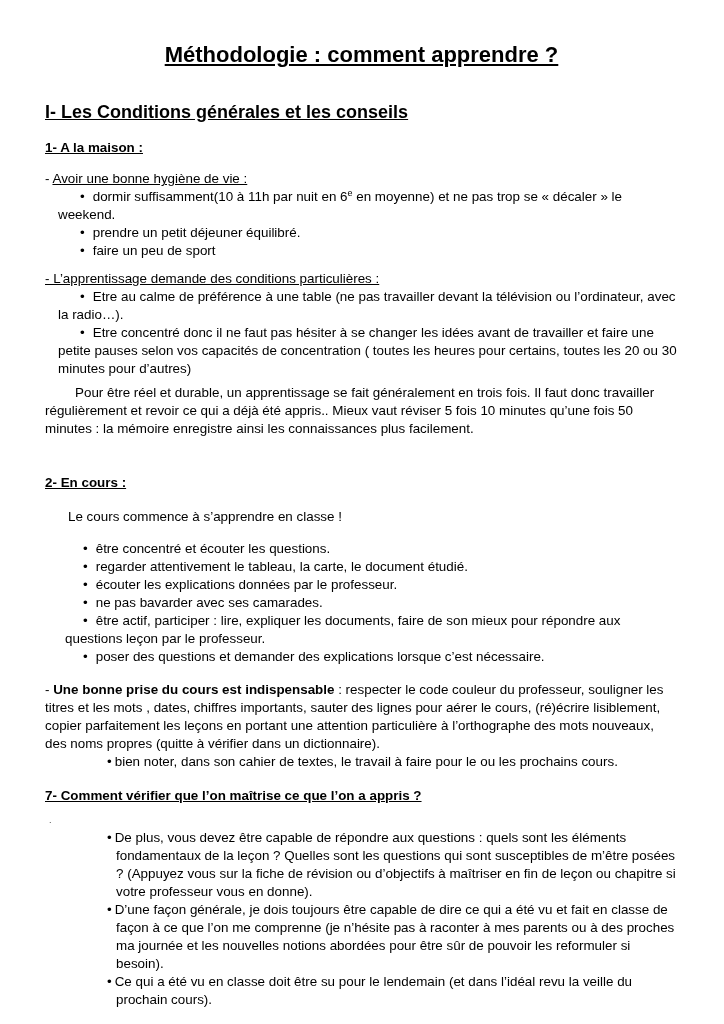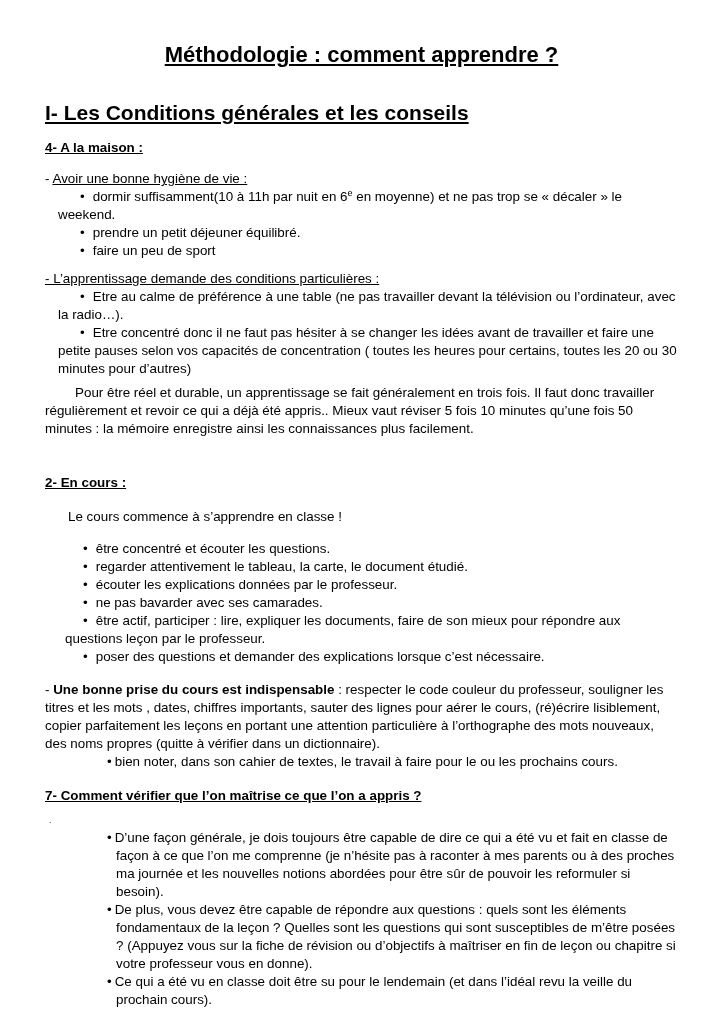--- a/index.html
+++ b/index.html
@@ -20,21 +20,21 @@
 
   .doc-title {
     margin: 0 0 34px 0;
     font-size: 22px; line-height: 26px;
     font-weight: bold;
     text-align: center;
     text-decoration: underline;
   }
   .main-heading {
     margin: 0 0 16px 0;
-    font-size: 21px; line-height: 21px;
+    font-size: 18px; line-height: 21px;
     font-weight: bold;
     text-decoration: underline;
   }
   .sub-heading {
     margin: 0 0 13px 0;
     font-size: 13.4px; line-height: 18px;
     font-weight: bold;
     text-decoration: underline;
   }
   p { margin: 0; }
@@ -64,21 +64,21 @@
 </style>
 </head>
 <body>
 
 <div class="page">
 
   <h1 class="doc-title">Méthodologie : comment apprendre ?</h1>
 
   <h2 class="main-heading">I- Les Conditions générales et les conseils</h2>
 
-  <h3 class="sub-heading">4- A la maison :</h3>
+  <h3 class="sub-heading">1- A la maison :</h3>
 
   <p class="body-text"><span>- </span><span class="u">Avoir une bonne hygiène de vie :</span></p>
 
   <div class="body-text li-a"><span class="blt">•</span><span>dormir suffisamment(10 à 11h par nuit en 6</span><sup>e</sup><span> en moyenne) et ne pas trop se « décaler » le weekend.</span></div>
   <div class="body-text li-a"><span class="blt">•</span><span>prendre un petit déjeuner équilibré.</span></div>
   <div class="body-text li-a"><span class="blt">•</span><span>faire un peu de sport</span></div>
 
   <p class="body-text u gap-before-sub2">- L’apprentissage demande des conditions particulières :</p>
 
   <div class="body-text li-a"><span class="blt">•</span><span>Etre au calme de préférence à une table (ne pas travailler devant la télévision ou l’ordinateur, avec la radio…).</span></div>
@@ -101,18 +101,18 @@
 
   <p class="body-text note-par"><span>- </span><span class="b">Une bonne prise du cours est indispensable</span><span> : respecter le code couleur du professeur, souligner les titres et les mots , dates, chiffres importants,  sauter des lignes pour aérer le cours, (ré)écrire lisiblement, copier parfaitement les leçons en portant une attention particulière à l’orthographe des mots nouveaux, des noms propres (quitte à vérifier dans un dictionnaire).</span></p>
 
   <div class="body-text li-c"><span class="blt">•</span><span>bien noter, dans son cahier de textes, le travail à faire pour le ou les prochains cours.</span></div>
 
   <h3 class="sub-heading s3-heading">7- Comment vérifier que l’on maîtrise ce que l’on a appris ? </h3>
 
   <div class="stray-line">.</div>
 
   <div class="s3-list">
+    <div class="body-text li-c"><span class="blt">•</span><span>De plus, vous devez être capable de répondre aux questions : quels sont les éléments fondamentaux de la leçon ? Quelles sont les questions qui sont susceptibles  de m’être posées ? (Appuyez vous sur la fiche de révision ou d’objectifs à maîtriser en fin de leçon ou chapitre si votre professeur vous en donne).</span></div>
     <div class="body-text li-c"><span class="blt">•</span><span>D’une façon générale, je dois toujours être capable de dire ce qui a été vu et fait en classe de façon à ce que l’on me comprenne (je n’hésite pas à raconter à mes parents ou à des proches ma journée et les nouvelles notions abordées pour être sûr de pouvoir les reformuler si besoin).</span></div>
-    <div class="body-text li-c"><span class="blt">•</span><span>De plus, vous devez être capable de répondre aux questions : quels sont les éléments fondamentaux de la leçon ? Quelles sont les questions qui sont susceptibles  de m’être posées ? (Appuyez vous sur la fiche de révision ou d’objectifs à maîtriser en fin de leçon ou chapitre si votre professeur vous en donne).</span></div>
     <div class="body-text li-c"><span class="blt">•</span><span>Ce qui a été vu en classe doit être su pour le lendemain (et dans l’idéal revu la veille du prochain cours).</span></div>
   </div>
 
 </div>
 
 </body></html>

